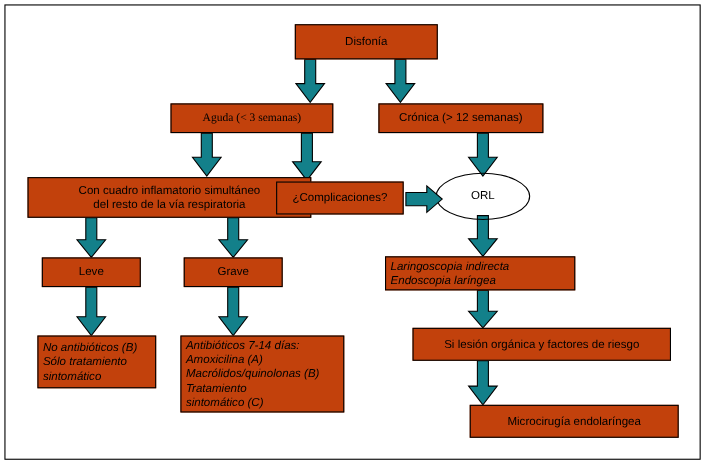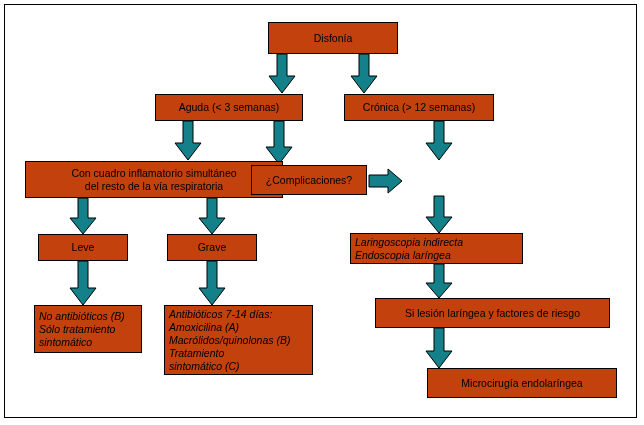--- a/index.html
+++ b/index.html
@@ -72,37 +72,40 @@
 <body>
 
 <div id="canvas">
 
   <div id="frame"></div>
 
   <div class="node center" style="left:268px; top:22px; width:130px; height:32px;">
     <span class="txt">Disfonía</span>
   </div>
 
-  <div class="node center" style="left:155px; top:94px; width:148px; height:27px;">
+  <div class="node center" style="left:155px; top:94px; width:148px; height:27px;font-family:Liberation Serif, serif;">
     <span class="txt">Aguda (&lt; 3 semanas)</span>
   </div>
 
   <div class="node center" style="left:344px; top:94px; width:150px; height:27px;">
     <span class="txt">Crónica (&gt; 12 semanas)</span>
   </div>
 
   <div class="node center" style="left:25px; top:161px; width:258px; height:37px;">
     <span class="txt">Con cuadro inflamatorio simultáneo
 del resto de la vía respiratoria</span>
   </div>
 
   <div class="node center" style="left:251px; top:165px; width:116px; height:30px;">
     <span class="txt">¿Complicaciones?</span>
   </div>
 
+  <div class="ellipse" style="left:396px; top:157px; width:86px; height:43px; z-index:4;">
+    <span class="txt">ORL</span>
+  </div>
 
 
   <div class="node center" style="left:167px; top:234px; width:90px; height:27px;">
     <span class="txt">Grave</span>
   </div>
 
   <div class="node center" style="left:38px; top:234px; width:90px; height:27px;">
     <span class="txt">Leve</span>
   </div>
 
@@ -119,21 +122,21 @@
 
   <div class="node left" style="left:164px; top:305px; width:149px; height:70px;">
     <span class="txt">Antibióticos 7-14 días:
 Amoxicilina (A)
 Macrólidos/quinolonas (B)
 Tratamiento
 sintomático (C)</span>
   </div>
 
   <div class="node center" style="left:375px; top:298px; width:235px; height:30px;">
-    <span class="txt">Si lesión laríngea y factores de riesgo</span>
+    <span class="txt">Si lesión orgánica y factores de riesgo</span>
   </div>
 
   <div class="node center" style="left:427px; top:368px; width:190px; height:30px;">
     <span class="txt">Microcirugía endolaríngea</span>
   </div>
 
   <div class="arrow-down" style="left:268px; top:54px;">
     <svg width="28" height="40" viewBox="0 0 28 40">
       <polygon points="9,0 19,0 19,22 27,22 14,39 1,22 9,22" fill="#13808a" stroke="#000000" stroke-width="1"></polygon>
     </svg>

